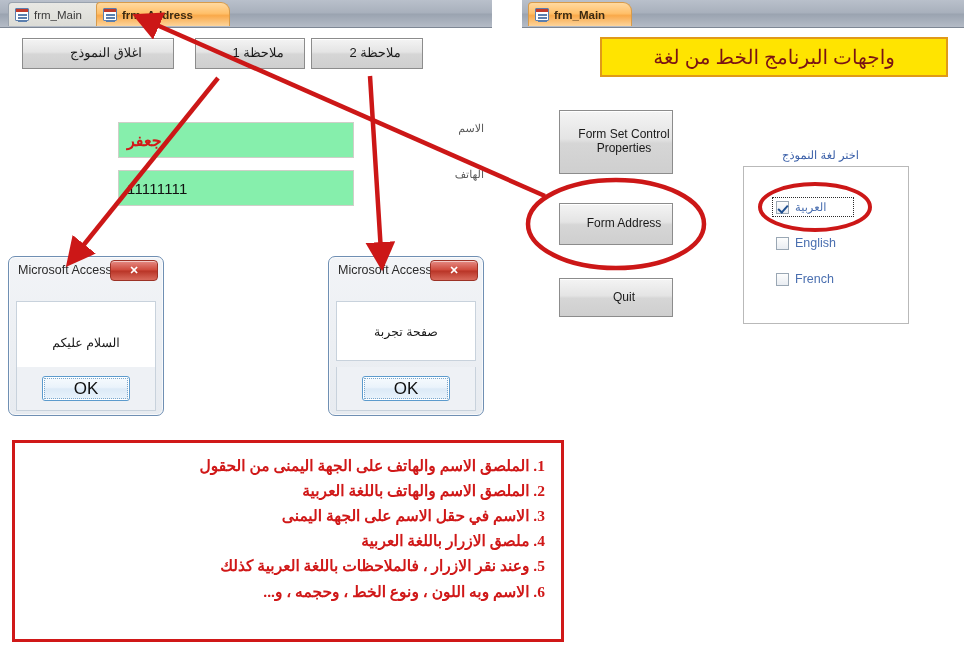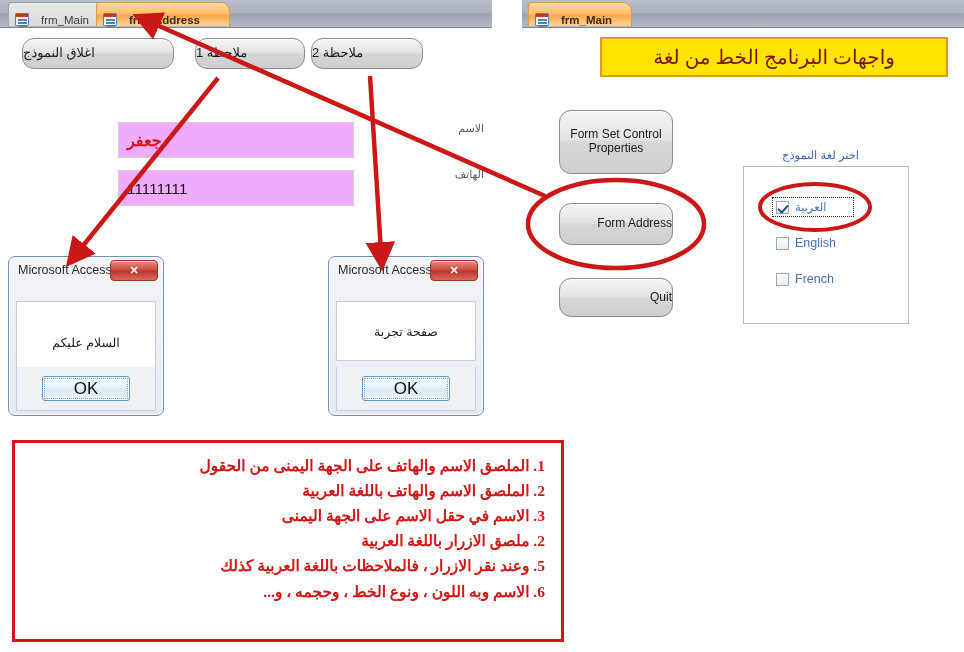--- a/index.html
+++ b/index.html
@@ -16,21 +16,21 @@
   .tabbar{
     position:absolute;height:27px;
     background:linear-gradient(to bottom,#b9c0cb 0%,#a8b0bc 48%,#9aa3b0 52%,#b4bbc6 100%);
     border-bottom:1px solid #7e8794;
   }
   .tabbar.left{left:0;top:0;width:492px;}
   .tabbar.right{left:522px;top:0;width:442px;}
 
   .tab{
     position:absolute;top:2px;height:24px;
-    display:flex;align-items:flex-end;gap:12px;
+    display:flex;align-items:center;gap:5px;
     padding:0 12px 0 6px;
     font-size:11.5px;color:#2e2e2e;
     border-top-left-radius:4px;border-top-right-radius:9px;
     box-sizing:border-box;
   }
   .tab.inactive{
     background:linear-gradient(to bottom,#e8e8e4 0%,#dcdcd6 100%);
     color:#3a3a3a;
     border:1px solid #9aa3ae;border-bottom:none;
   }
@@ -55,35 +55,36 @@
     content:"";position:absolute;left:2px;top:5px;width:9px;height:1.5px;
     background:#5b7fae;
     box-shadow:0 3px 0 #5b7fae, 0 6px 0 #5b7fae;
   }
 
   
   .btn{
     position:absolute;
     background:linear-gradient(to bottom,#f4f4f4 0%,#e4e4e4 45%,#d6d6d6 52%,#cfcfcf 100%);
     border:1px solid #8c8c8c;
-    border-radius:12px;
-    box-sizing:border-box;
-    display:flex;align-items:center;justify-content:flex-end;
+    border-radius:0;
+    box-sizing:border-box;
+    display:flex;align-items:center;justify-content:center;
     text-align:center;
     color:#1a1a1a;
     font-size:12px;
     box-shadow:inset 0 1px 0 #ffffff;
     line-height:1.15;
+    padding-left:16px;
   }
   .btn.ar{font-size:13px;direction:rtl;}
 
   
   .field{
     position:absolute;
-    background:#f0abfc;
+    background:#86efac;
     border:1px solid #cfcfc8;
     box-sizing:border-box;
     display:flex;align-items:center;
     padding:1px 8px;
     font-size:13px;
   }
   .field.name{justify-content:flex-end;color:#d21919;font-weight:bold;font-size:16px;direction:rtl;}
   .field.phone{justify-content:flex-start;color:#111;font-size:15px;letter-spacing:0.2px;}
 
   .flabel{
@@ -317,21 +318,21 @@
   </div>
   <div class="langrow" style="left:776px;top:272px;">
     <span class="cbox"></span>
     <span class="langlbl">French</span>
   </div>
 
   <div class="notes" style="left:12px;top:440px;width:552px;height:202px;">
     <div class="line">1. الملصق الاسم والهاتف على الجهة اليمنى من الحقول</div>
     <div class="line">2. الملصق الاسم والهاتف باللغة العربية</div>
     <div class="line">3. الاسم في حقل الاسم على الجهة اليمنى</div>
-    <div class="line">2. ملصق الازرار باللغة العربية</div>
+    <div class="line">4. ملصق الازرار باللغة العربية</div>
     <div class="line">5. وعند نقر الازرار ، فالملاحظات باللغة العربية كذلك</div>
     <div class="line">6. الاسم وبه اللون ، ونوع الخط ، وحجمه ، و...</div>
   </div>
 
   <svg class="overlay" viewBox="0 0 964 652">
     <defs>
       <marker id="ah" markerWidth="7" markerHeight="7" refX="2.2" refY="3.3" orient="auto">
         <path d="M0,0 L6.5,3.3 L0,6.6 z" fill="#cc1717"></path>
       </marker>
     </defs>

